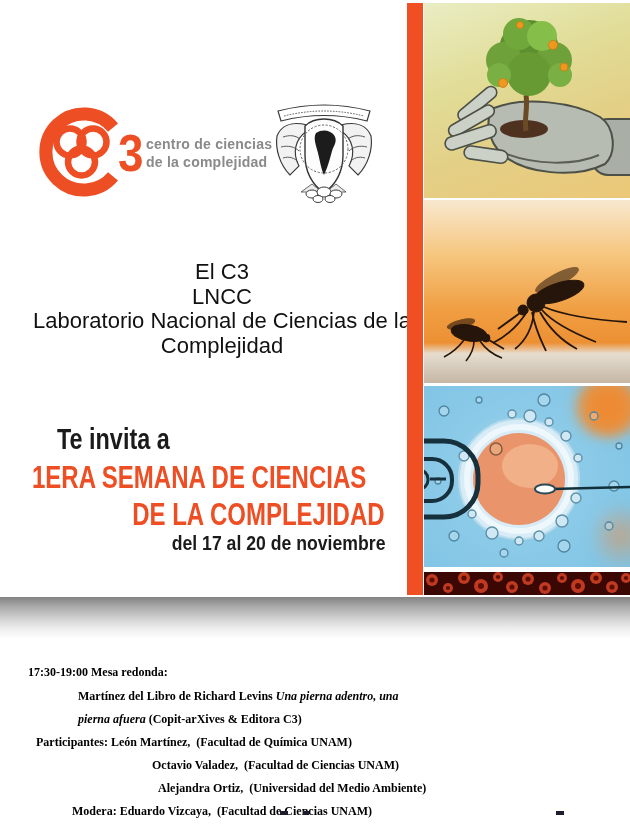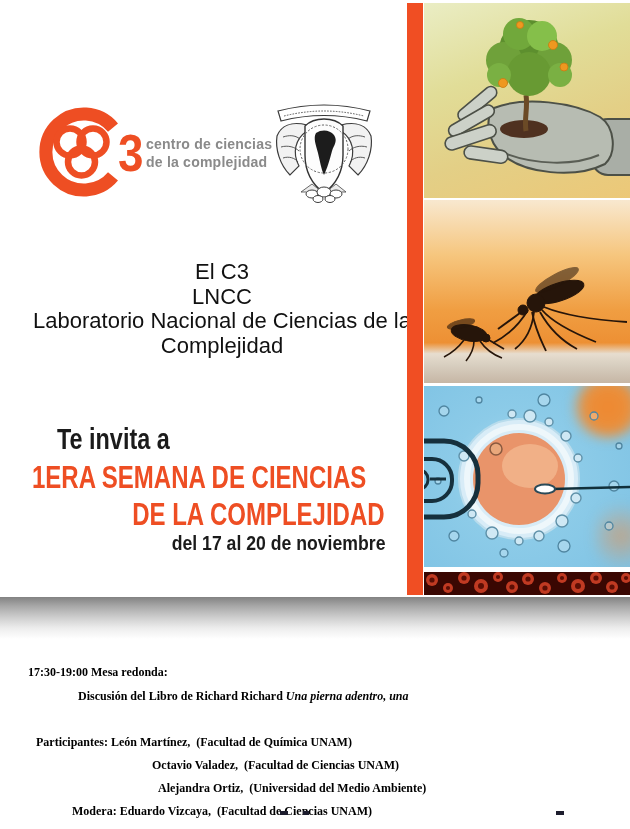--- a/index.html
+++ b/index.html
@@ -285,22 +285,23 @@
         </g>
       </svg>
     </div>
   </div>
 
   <div id="flyer-shadow" class="abs"></div>
 
 
   <div id="line-time" class="abs serif sched-line">17:30-19:00 Mesa redonda:</div>
 
-  <div id="line-disc1" class="abs serif sched-line"><span>Discusión del Libro de Richard Richard </span><span class="ital">Una pierna adentro, una</span></div>
-
+  <div id="line-disc1" class="abs serif sched-line"><span>Martínez del Libro de Richard Levins </span><span class="ital">Una pierna adentro, una</span></div>
+
+  <div id="line-disc2" class="abs serif sched-line"><span class="ital">pierna afuera</span><span> (Copit-arXives &amp; Editora C3)</span></div>
 
   <div id="line-part" class="abs serif sched-line">Participantes: León Martínez,  (Facultad de Química UNAM)</div>
   <div id="line-alej" class="abs serif sched-line">Alejandra Ortiz,  (Universidad del Medio Ambiente)</div>
   <div id="line-oct" class="abs serif sched-line">Octavio Valadez,  (Facultad de Ciencias UNAM)</div>
   <div id="line-mod" class="abs serif sched-line">Modera: Eduardo Vizcaya,  (Facultad de Ciencias UNAM)</div>
 
   <div class="speck" style="left:280px;top:811px;width:8px;"></div>
   <div class="speck" style="left:303px;top:811px;width:6px;"></div>
   <div class="speck" style="left:556px;top:811px;width:8px;"></div>
 

